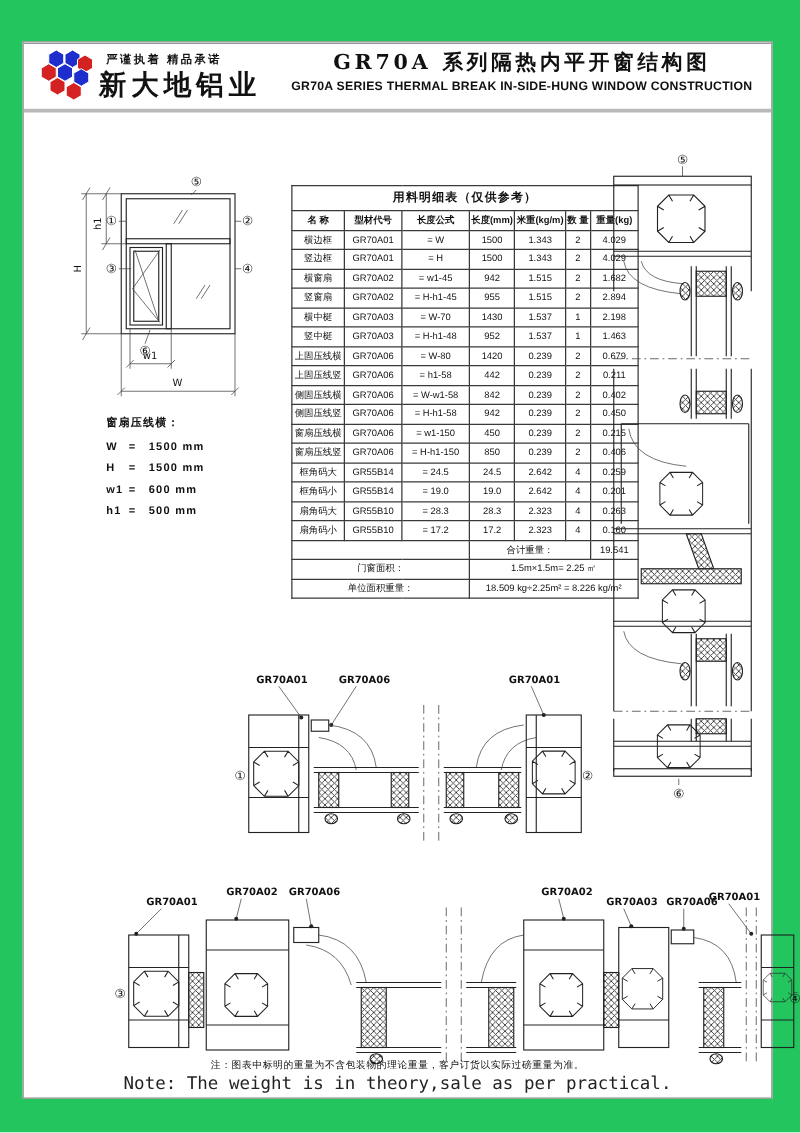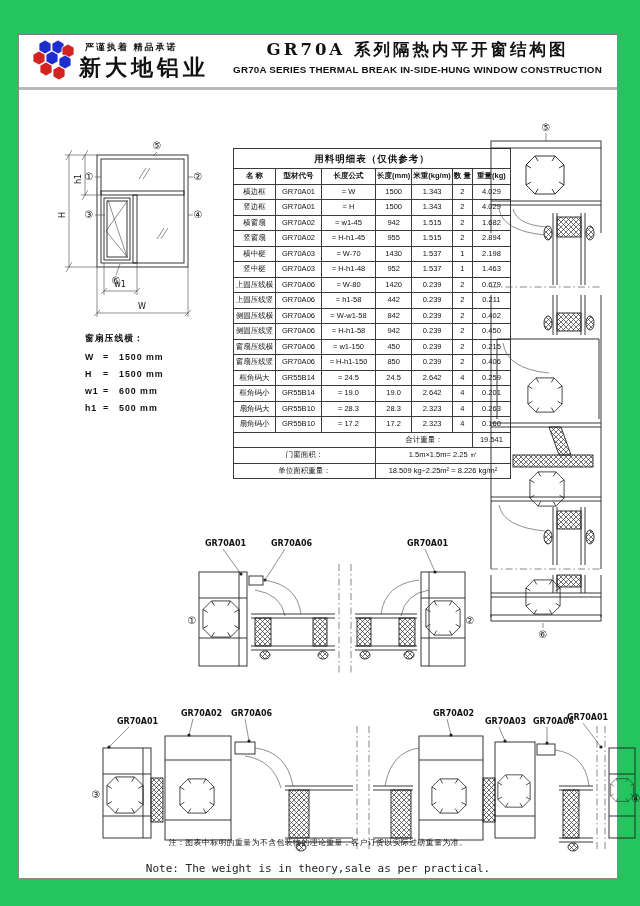--- a/index.html
+++ b/index.html
@@ -24,21 +24,21 @@
   .mat .t-title th{font-size:9.5px;font-weight:bold;height:19px;letter-spacing:1px;}
   .mat thead .t-head th{font-weight:bold;}
   .mat .lbl{font-weight:normal;}
   
   .params{position:absolute;left:66px;top:299px;font-size:8.8px;font-weight:bold;}
   .params .p-title{margin-bottom:6px;letter-spacing:1px;}
   .params .p-row{display:grid;grid-template-columns:18px 16px auto;margin-top:7px;letter-spacing:1px;}
   
   .note{position:absolute;left:0;bottom:3px;width:100%;text-align:center;}
   .note-cn{font-size:7.8px;letter-spacing:0.5px;}
-  .note-en{font-size:11px;font-family:"DejaVu Sans Mono",monospace;color:#222;margin-top:14px;}
+  .note-en{font-size:14px;font-family:"DejaVu Sans Mono",monospace;color:#222;margin-top:2px;}
   
   .d{position:absolute;}
   .d path,.d rect,.d line,.d polyline,.d ellipse,.d circle,.d use{stroke:#222;stroke-width:0.9;fill:none;}
   .d .h{fill:url(#xh);}
   .d .dot{fill:#222;stroke:none;}
   .d .bk{stroke:#555;stroke-width:0.7;stroke-dasharray:7 3 1.5 3;}
   .d .thin{stroke-width:0.6;stroke:#444;}
   .d text{font-family:"DejaVu Sans",sans-serif;fill:#111;stroke:none;}
   .d .mk{font-size:10px;text-anchor:middle;}
   .d .lab{font-size:8px;font-weight:bold;}

